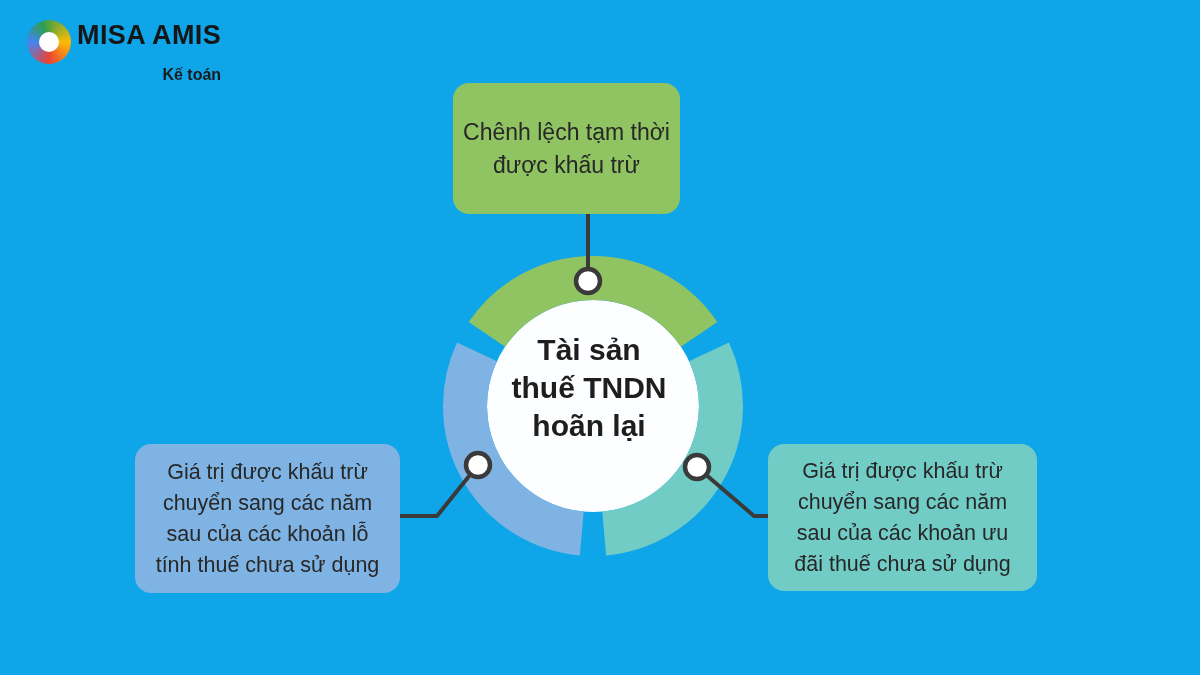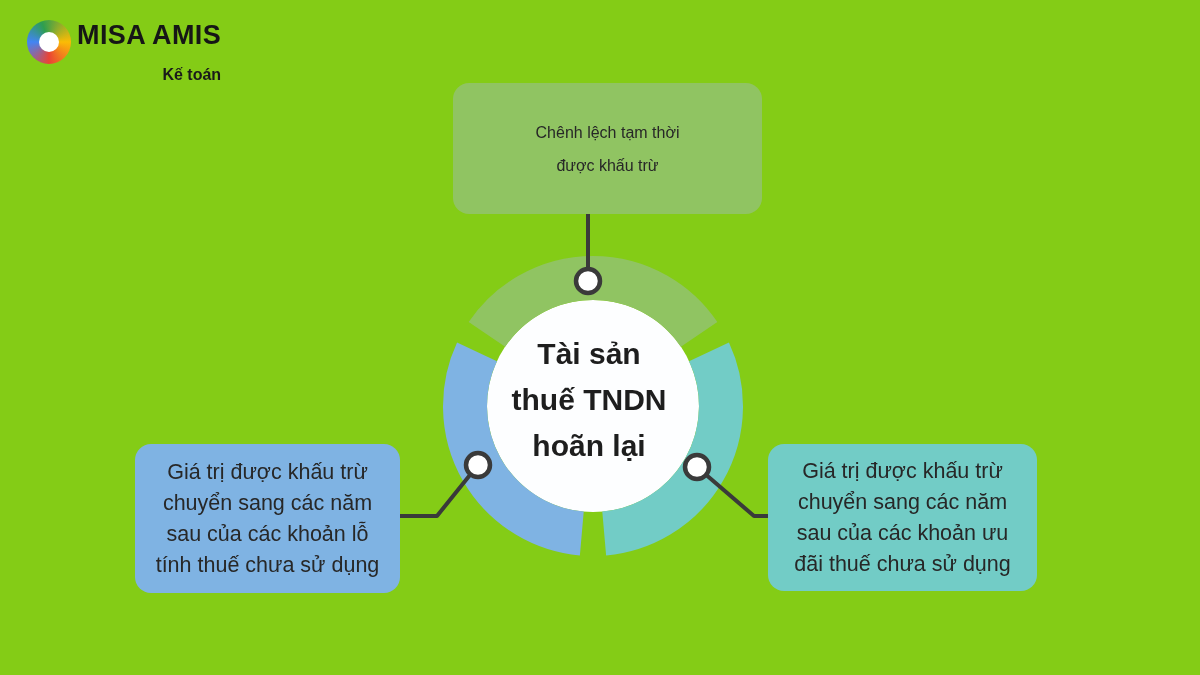--- a/index.html
+++ b/index.html
@@ -3,21 +3,21 @@
 <meta charset="utf-8">
 <style>
   html,body{margin:0;padding:0;}
   body{
     background:#eef0f3;
     font-family:"Liberation Sans","DejaVu Sans",sans-serif;
   }
   #canvas{
     position:relative;
     width:1200px;height:675px;
-    background:#84cc16;
+    background:#0ea5e9;
     overflow:hidden;
   }
 
   
   .logo{
     position:absolute;left:27px;top:20px;
     display:flex;align-items:flex-start;
   }
   .logo-icon{
     width:44px;height:44px;border-radius:50%;
@@ -40,37 +40,37 @@
 
   
   .node{
     position:absolute;
     display:flex;align-items:center;justify-content:center;
     text-align:center;border-radius:16px;
     color:#272727;
   }
   .node-label{white-space:pre-line;}
   .node-top{
-    left:453px;top:83px;width:309px;height:131px;
-    background:#90c462;font-size:16px;line-height:33px;
+    left:453px;top:83px;width:227px;height:131px;
+    background:#90c462;font-size:23px;line-height:33px;
   }
   .node-left{
     left:135px;top:444px;width:265px;height:149px;
     background:#7fb3e3;font-size:21.5px;line-height:31px;
   }
   .node-right{
     left:768px;top:444px;width:269px;height:147px;
     background:#72ccc6;font-size:21.5px;line-height:31px;
   }
 
   
   .center-title{
     position:absolute;left:464px;top:331px;width:250px;
     text-align:center;font-size:30px;font-weight:bold;
-    line-height:46px;color:#1e1e1e;white-space:pre-line;
+    line-height:38px;color:#1e1e1e;white-space:pre-line;
   }
 
   svg#diagram-svg{position:absolute;left:0;top:0;}
 </style>
 </head>
 <body>
 
 <div id="canvas">
 
   <header class="logo">

